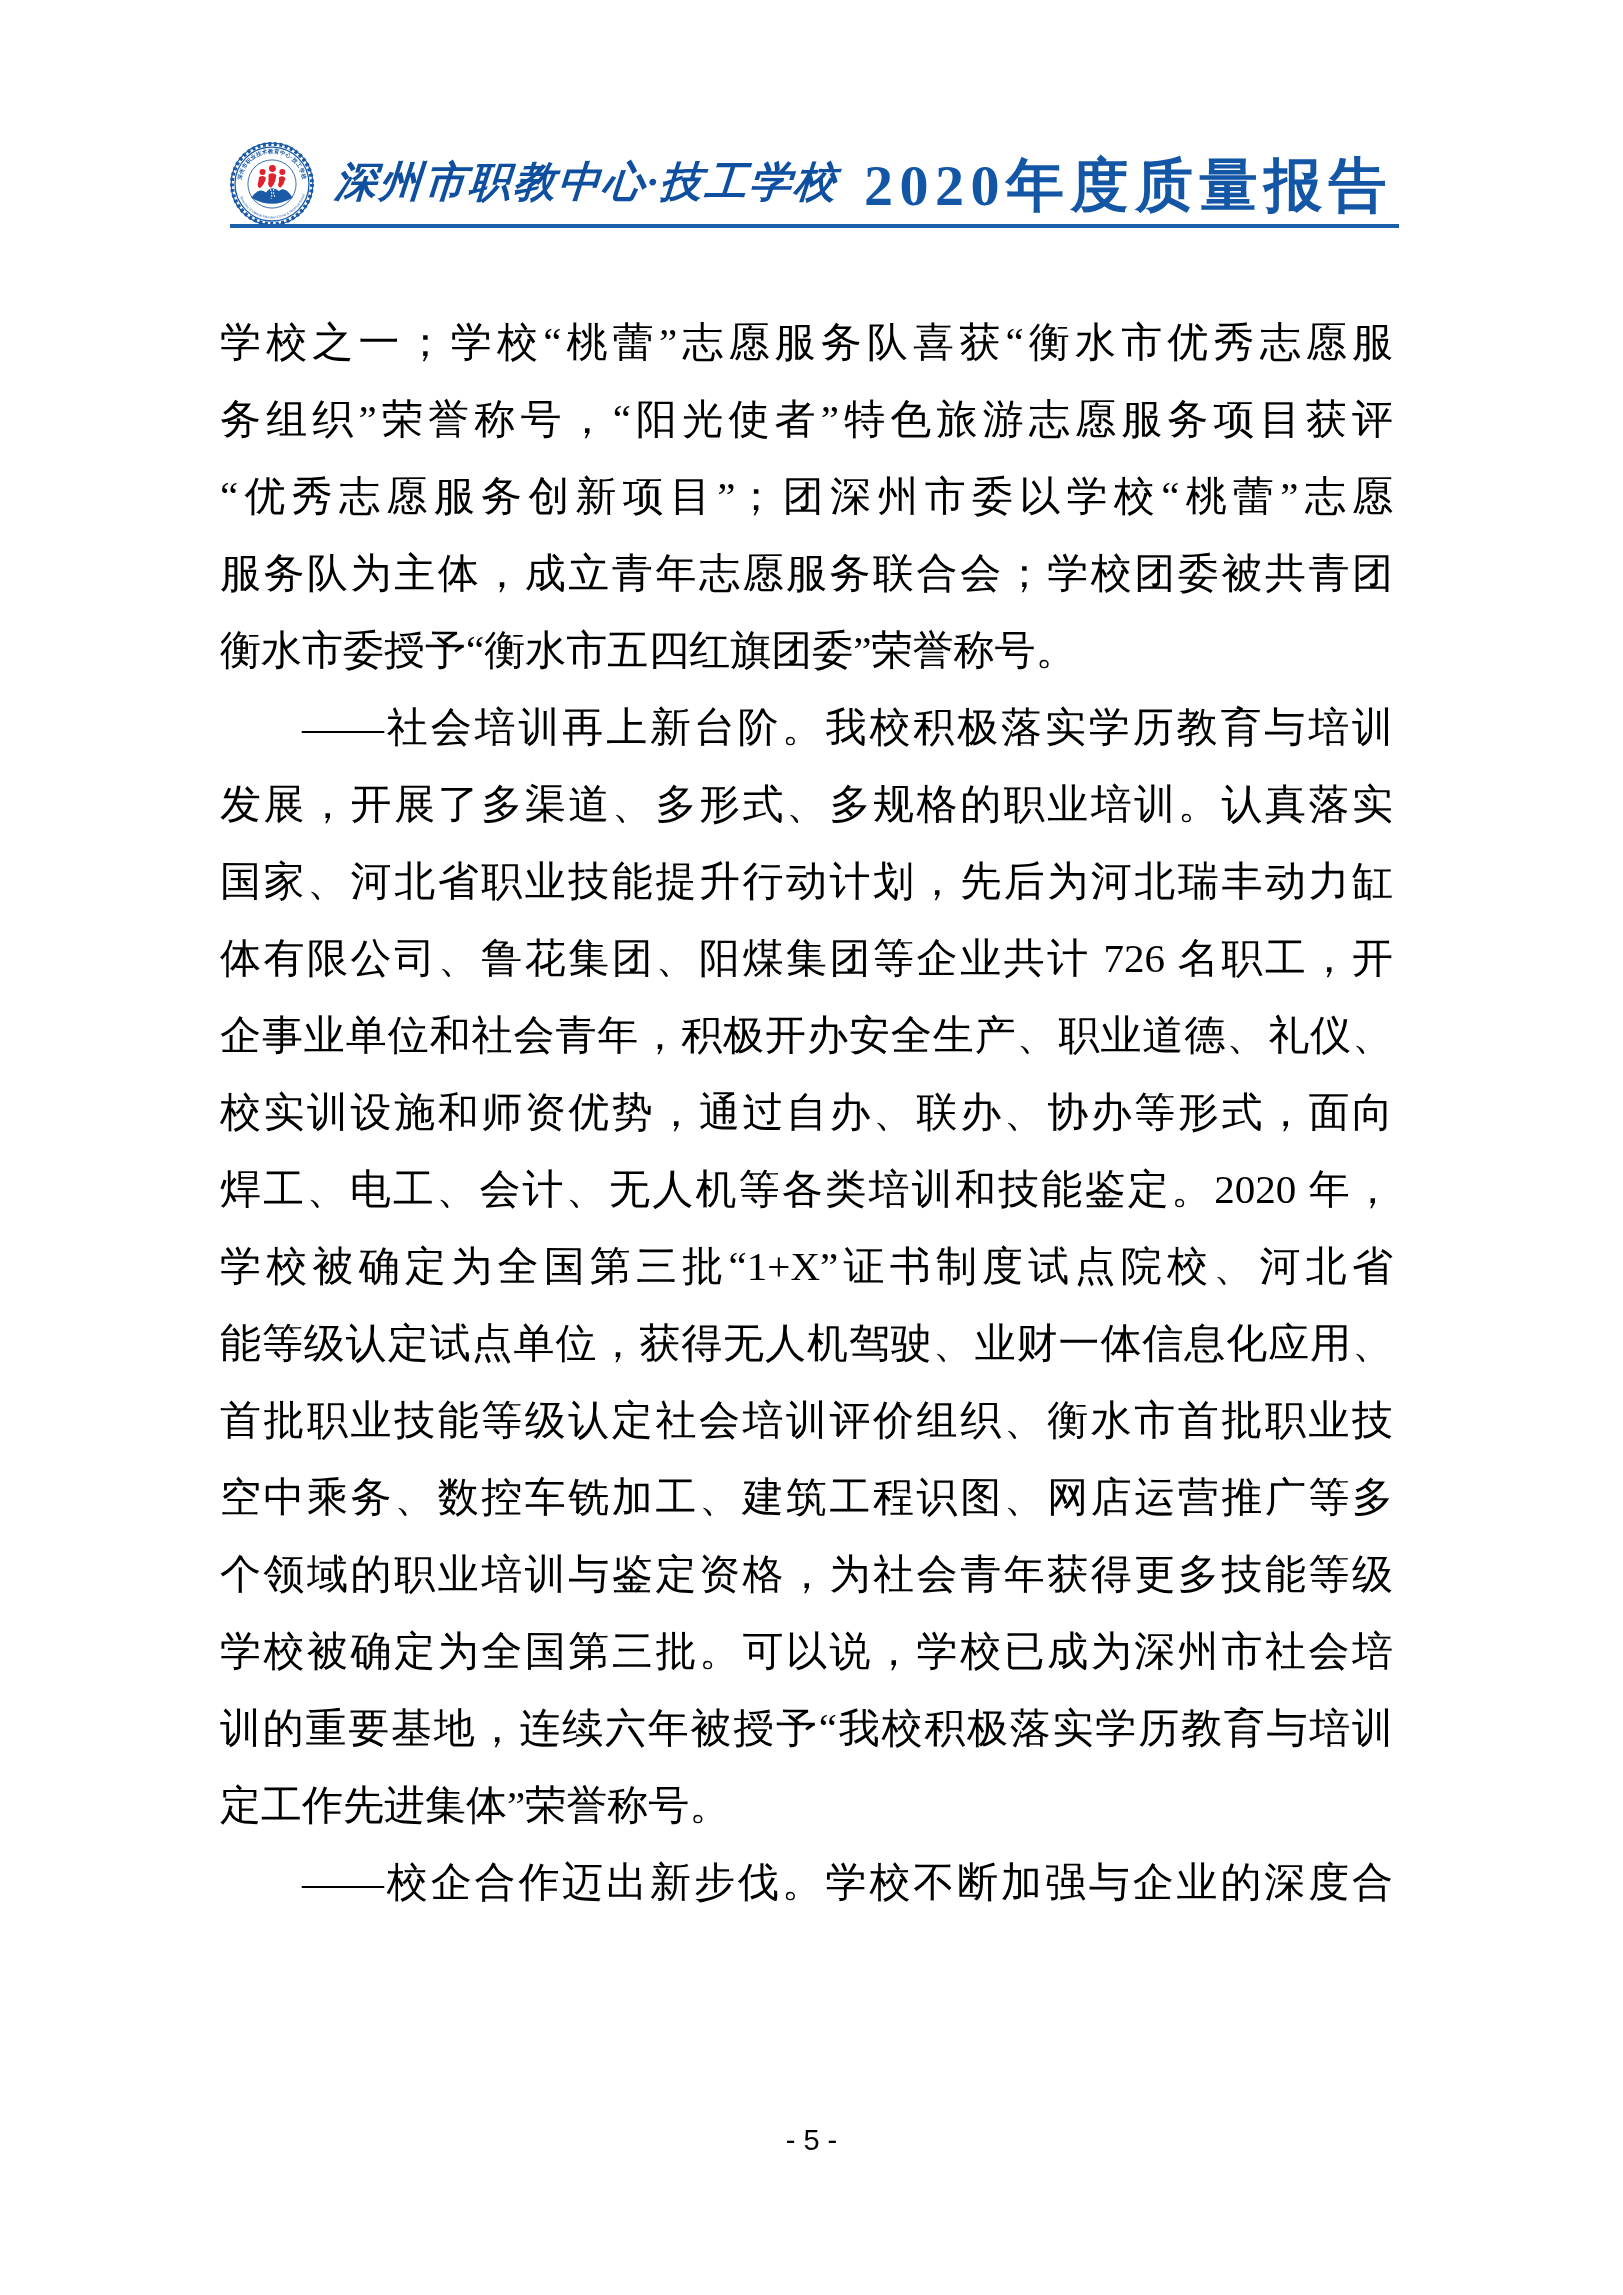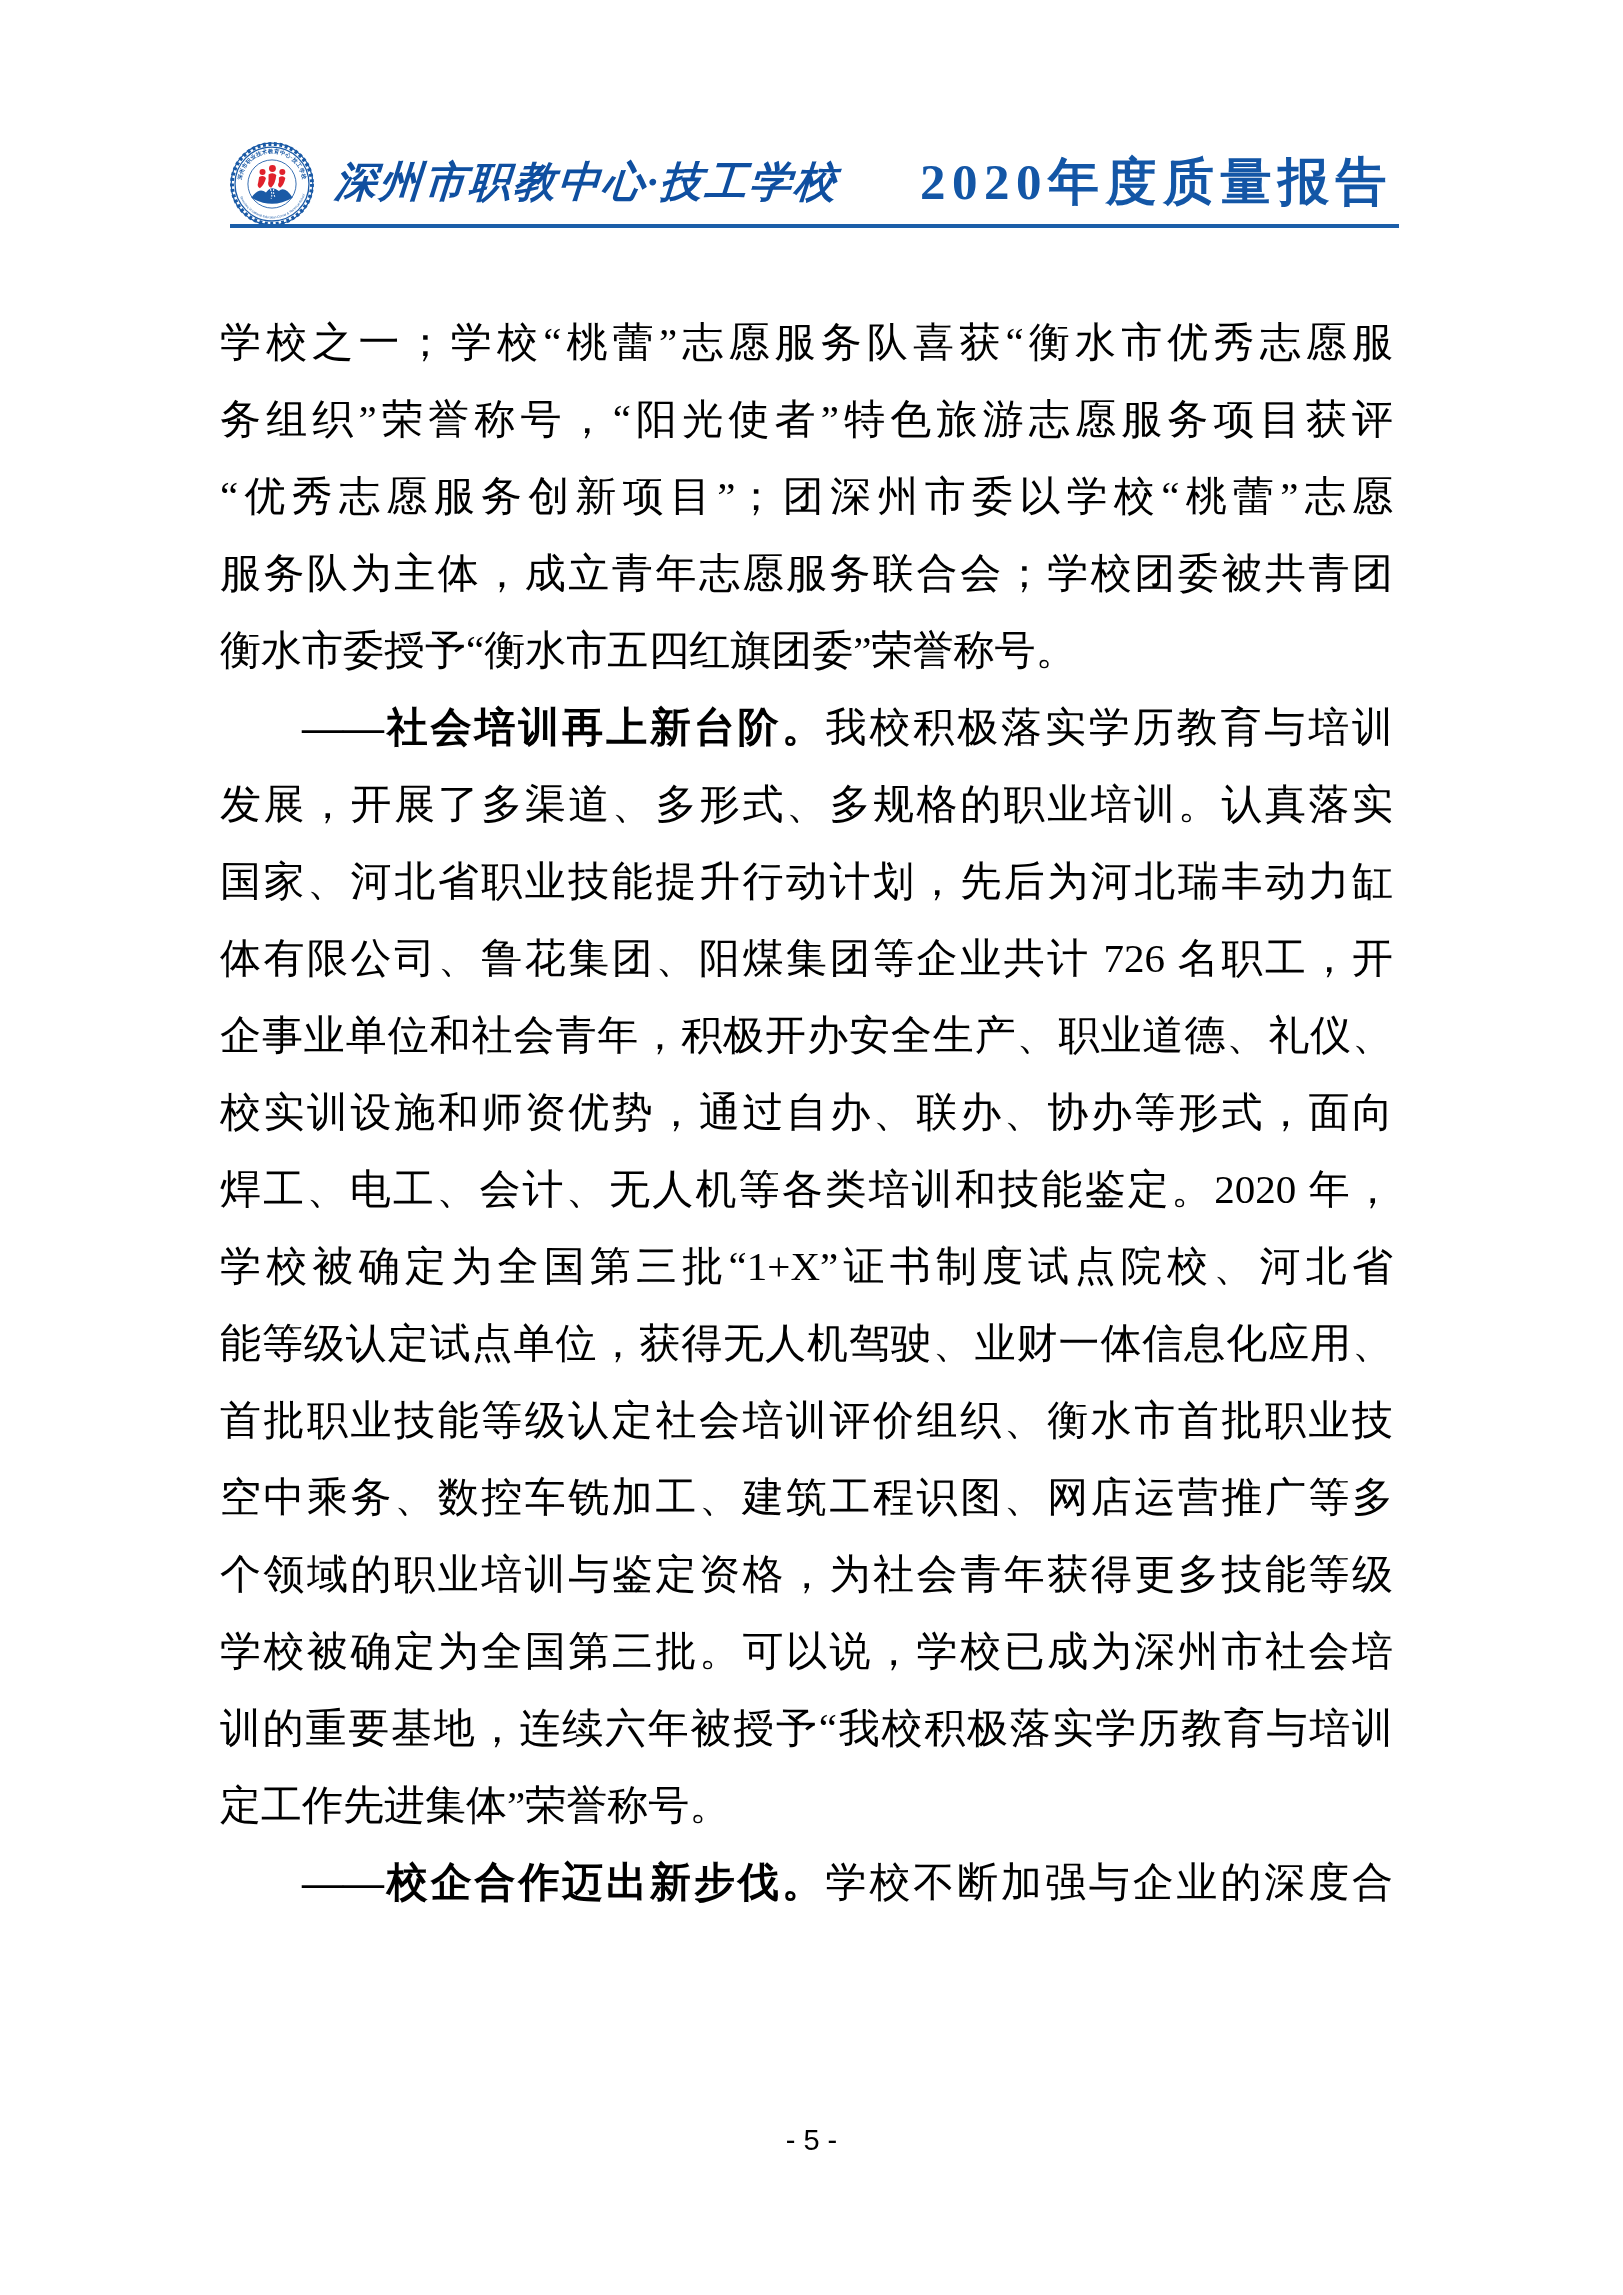--- a/index.html
+++ b/index.html
@@ -16,21 +16,21 @@
   .logo{position:absolute;left:229px;top:141px;width:86px;height:86px;}
   .school-name{
     position:absolute;left:335px;top:161px;
     font-size:42px;line-height:1;font-weight:bold;
     color:#0f4fa0;letter-spacing:2.6px;
     font-style:italic;
     transform:skewX(-4deg);
   }
   .report-title{
     position:absolute;right:230px;top:157px;
-    font-size:51px;line-height:1;font-weight:bold;
+    font-size:58px;line-height:1;font-weight:bold;
     color:#1356a6;letter-spacing:6.5px;
   }
   .header-rule{
     position:absolute;left:230px;top:224px;
     width:1169px;height:3.9px;background:#1b5ea9;
   }
   
   .body-text{
     position:absolute;left:220px;top:304px;width:1173px;
     font-size:41px;
@@ -41,21 +41,21 @@
     -moz-text-align-last:justify;
     text-align-last:justify;
     text-justify:inter-character;
     white-space:nowrap;
   }
   .line.para-end{
     -moz-text-align-last:left;
     text-align-last:left;
   }
   .line.indent{text-indent:82px;}
-  .line .bold{font-weight:bold;margin-top:36px;}
+  .line .bold{font-weight:normal;margin-top:36px;}
   
   .page-number{
     position:absolute;left:0;top:2124px;width:100%;
     text-align:center;font-size:29px;color:#000;
     font-family:"Liberation Sans","DejaVu Sans",sans-serif;
   }
 </style>
 </head>
 <body>
 

